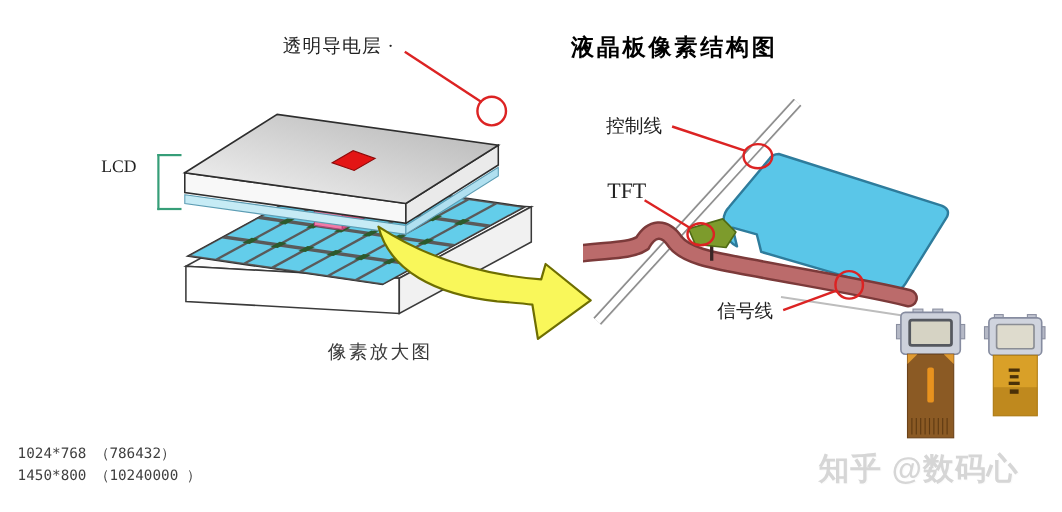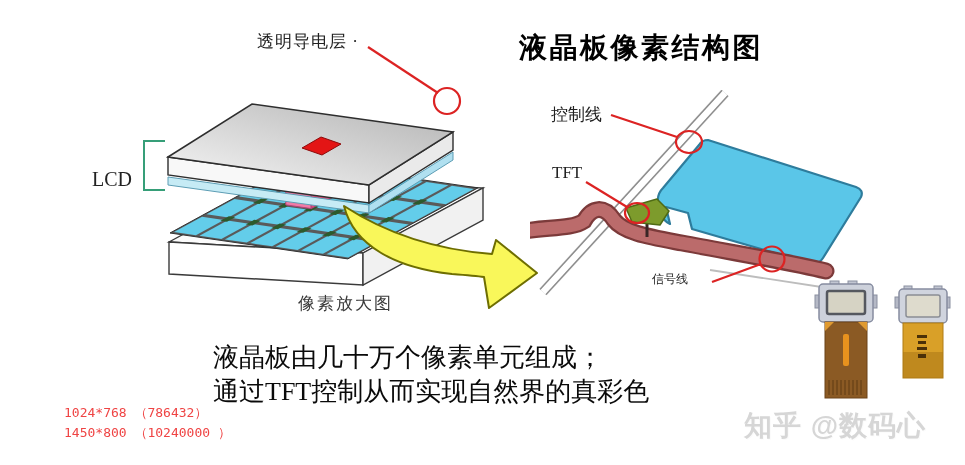--- a/index.html
+++ b/index.html
@@ -1,32 +1,32 @@
 <!DOCTYPE html>
 <html><head>
 <meta charset="utf-8">
 <style>
   html,body{margin:0;padding:0;background:#fff;}
   .scene{position:relative;width:965px;height:465px;background:#ffffff;overflow:hidden;
          font-family:"Liberation Sans",sans-serif;}
   .scene svg{position:absolute;}
   .lbl{position:absolute;font-family:"Liberation Serif",serif;color:#222;white-space:nowrap;}
   .lbl-transparent{left:257px;top:30px;font-size:17px;letter-spacing:1px;}
-  .lbl-title{left:519px;top:29px;font-size:28px;font-weight:bold;letter-spacing:2.5px;color:#000;}
-  .lbl-lcd{left:92px;top:168px;font-size:20px;}
+  .lbl-title{left:519px;top:29px;font-size:21px;font-weight:bold;letter-spacing:2.5px;color:#000;}
+  .lbl-lcd{left:92px;top:143px;font-size:16px;}
   .lbl-control{left:551px;top:103px;font-size:17px;text-align:center;}
-  .lbl-tft{left:552px;top:163px;font-size:17px;}
-  .lbl-signal{left:652px;top:271px;font-size:12px;}
-  .lbl-pixelzoom{left:298px;top:292px;font-size:17px;color:#3a3a3a;letter-spacing:2px;}
+  .lbl-tft{left:552px;top:163px;font-size:20px;}
+  .lbl-signal{left:652px;top:271px;font-size:17px;}
+  .lbl-pixelzoom{left:298px;top:308px;font-size:17px;color:#3a3a3a;letter-spacing:2px;}
   .bracket{position:absolute;left:143px;top:140px;width:20px;height:47px;
            border-left:2px solid #369e78;border-top:2px solid #369e78;border-bottom:2px solid #369e78;}
   .main-text{position:absolute;left:213px;top:341px;font-family:"Liberation Serif",serif;
              font-size:26px;line-height:34px;color:#0a0a0a;}
   .resolutions{position:absolute;left:16px;top:403px;font-family:"DejaVu Sans Mono",monospace;
-               font-size:13px;line-height:20px;color:#ef4444;margin-left:48px;}
+               font-size:13px;line-height:20px;color:#404040;}
   .watermark{position:absolute;left:744px;top:407px;font-size:28px;font-weight:700;
              color:#d6d6d6;letter-spacing:1px;font-family:"Liberation Sans",sans-serif;
              text-shadow:1px 1px 0 #fbfbfb;text-align:center;}
   .overlay{z-index:5;pointer-events:none;}
   .lbl,.main-text,.resolutions,.watermark{z-index:6;}
 </style>
 </head>
 <body>
 
 <div class="scene">
@@ -187,24 +187,20 @@
 
   <div class="lbl lbl-transparent">透明导电层 ·</div>
   <div class="lbl lbl-title">液晶板像素结构图</div>
   <div class="bracket"></div>
   <div class="lbl lbl-lcd">LCD</div>
   <div class="lbl lbl-control">控制线</div>
   <div class="lbl lbl-tft">TFT</div>
   <div class="lbl lbl-signal">信号线</div>
   <div class="lbl lbl-pixelzoom">像素放大图</div>
 
-  <div class="main-text">
-    <div>液晶板由几十万个像素单元组成；</div>
-    <div>通过TFT控制从而实现自然界的真彩色</div>
-  </div>
 
   <div class="resolutions">
     <div>1024*768 （786432）</div>
     <div>1450*800 （10240000 ）</div>
   </div>
 
   <div class="watermark">知乎 @数码心</div>
 </div>
 
 </body></html>

